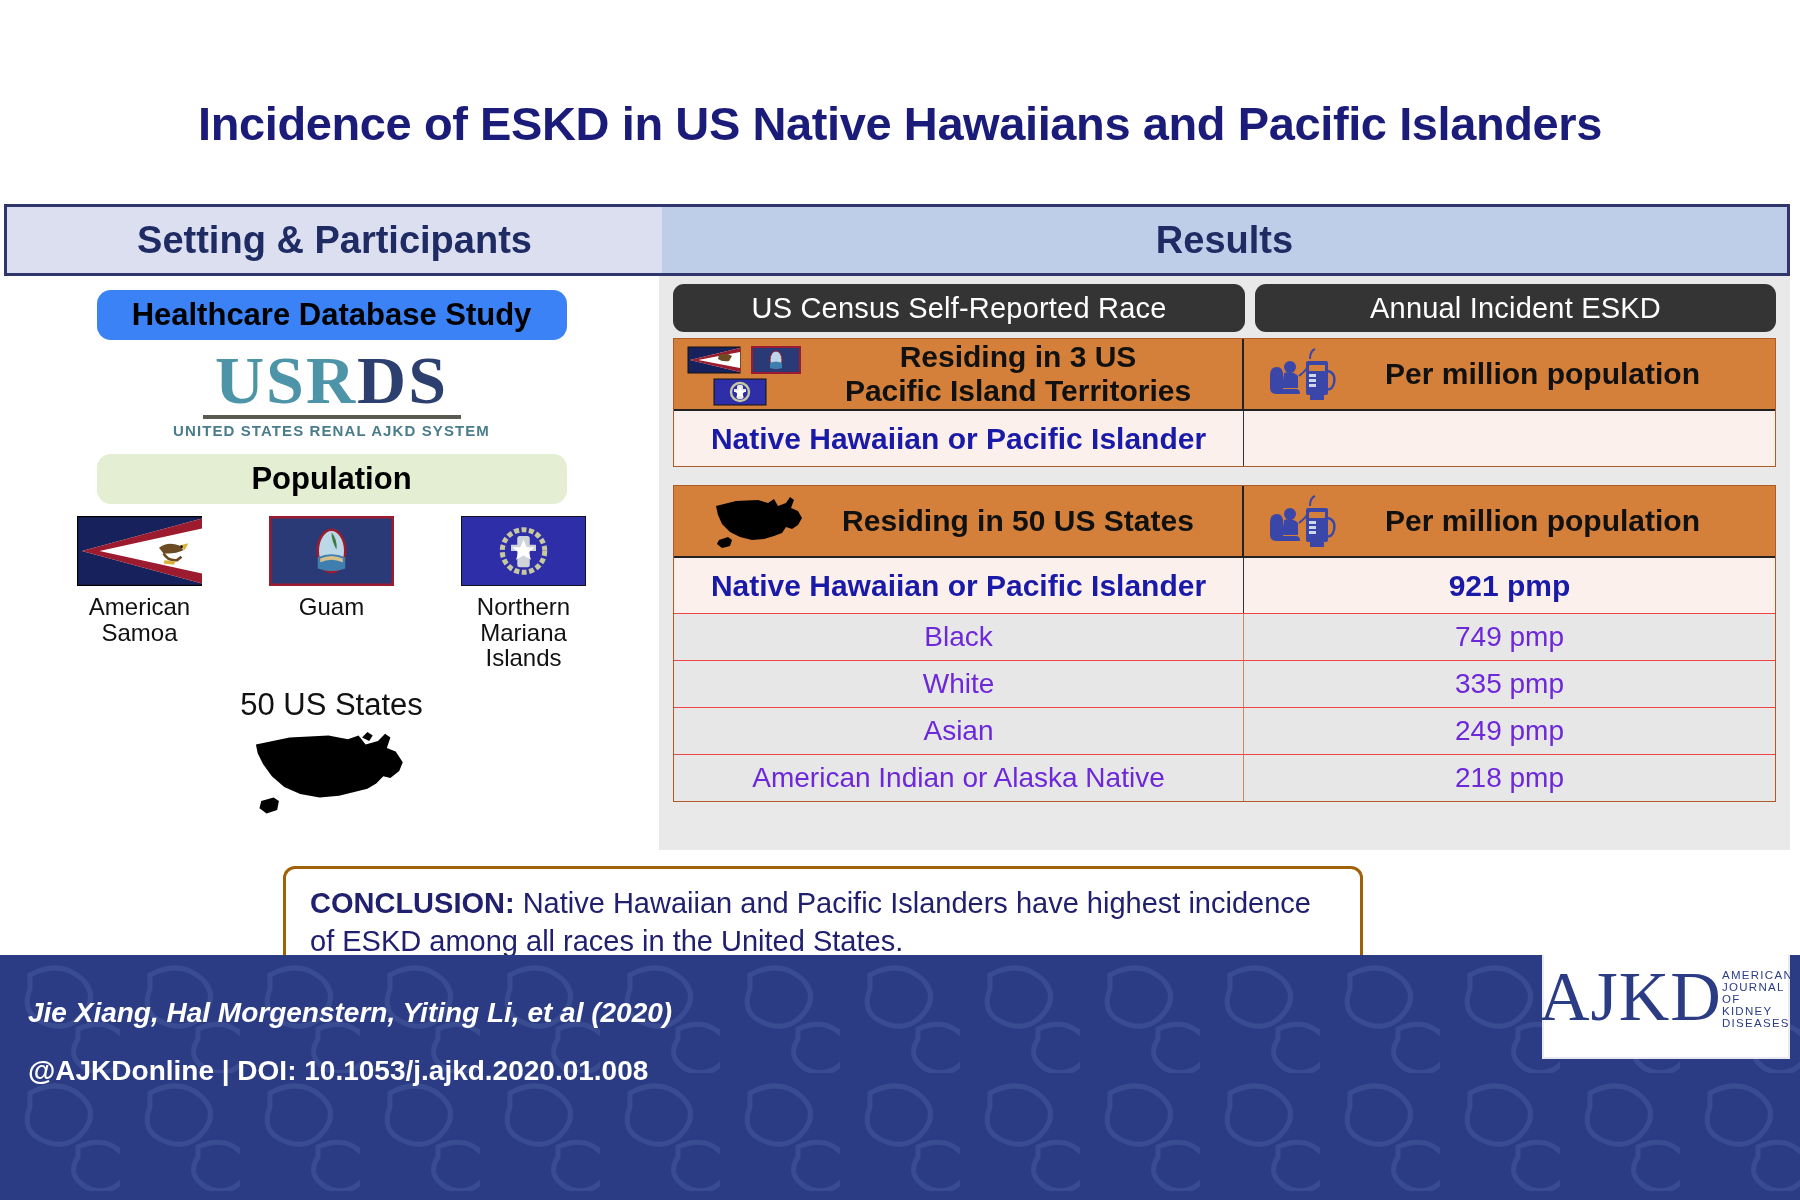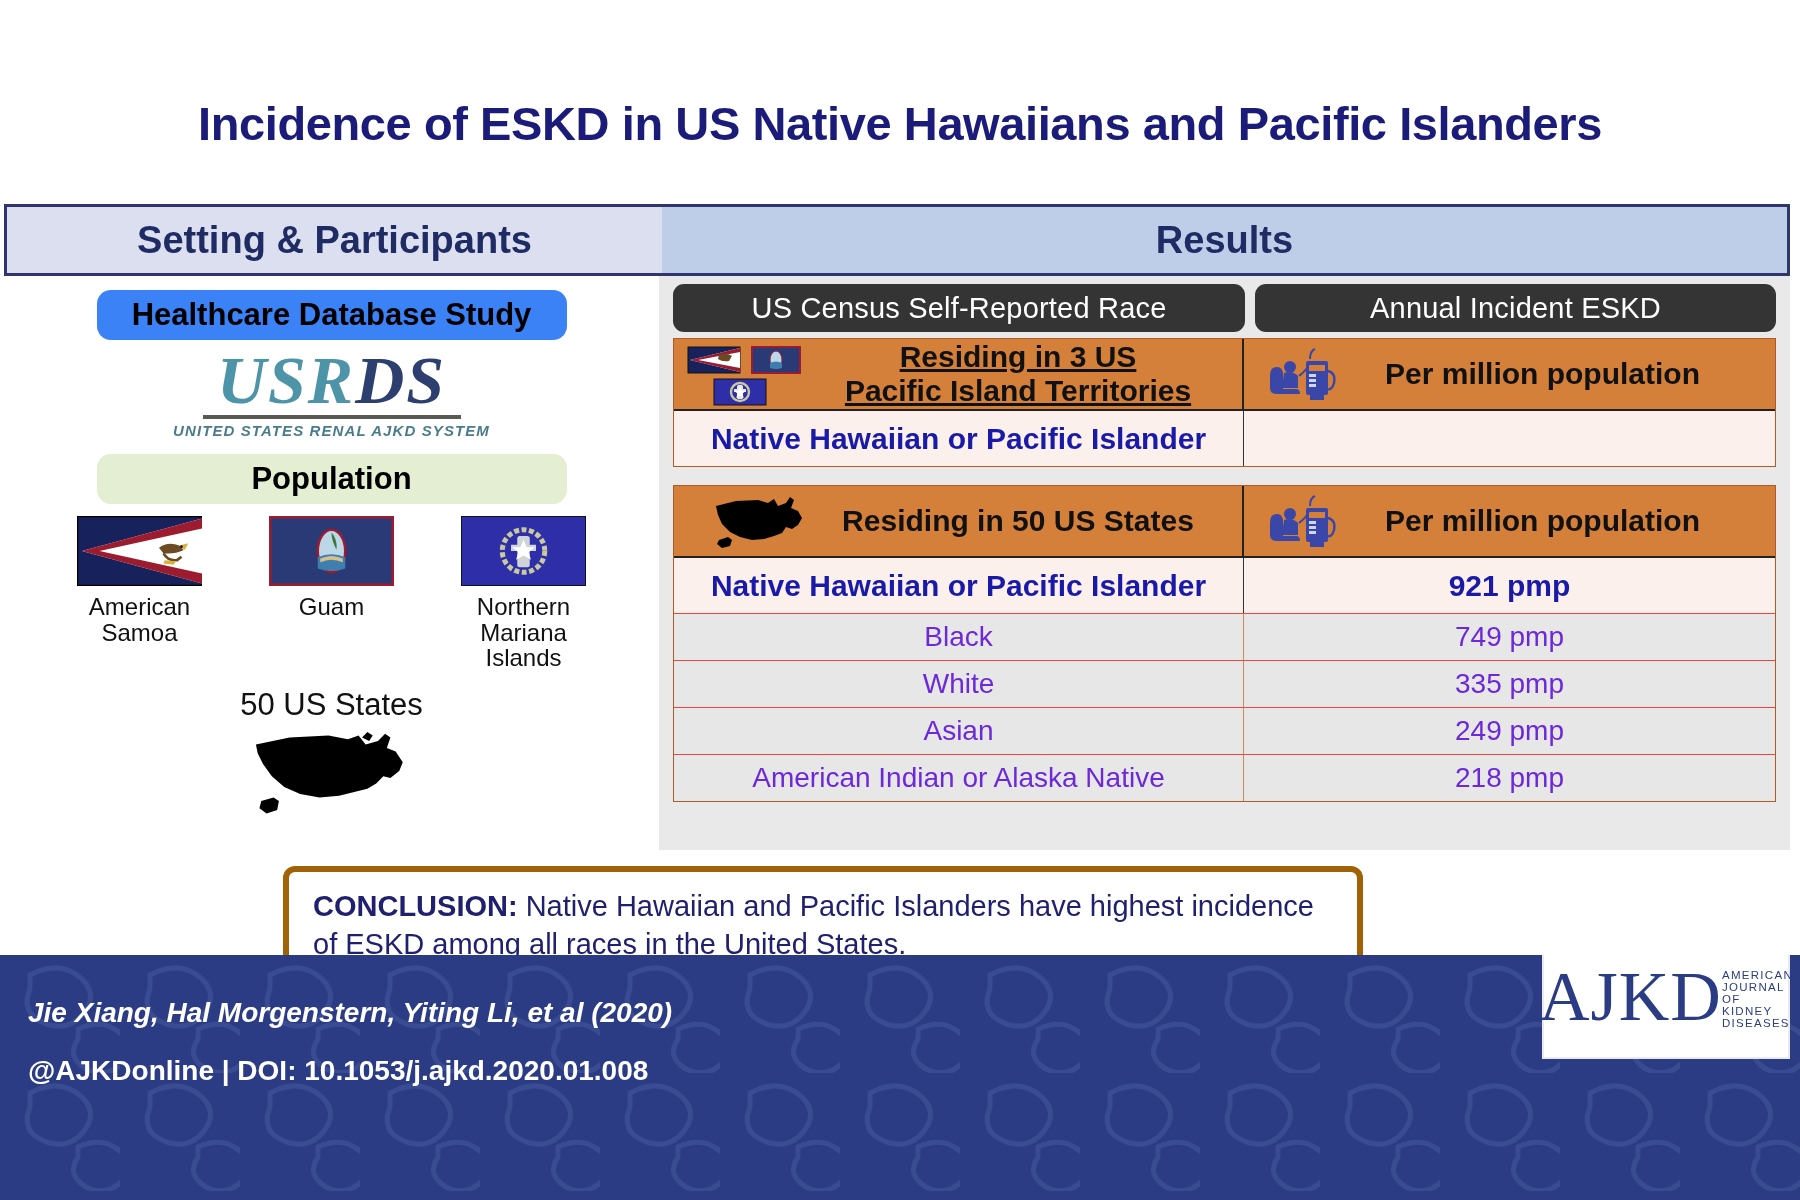--- a/index.html
+++ b/index.html
@@ -32,21 +32,21 @@
   .pill{
     margin:0 auto;border-radius:14px;text-align:center;
     font-weight:bold;color:#000;
   }
   #pill-db{width:470px;height:50px;line-height:50px;background:#3b82f6;
            font-size:31px;margin-top:14px;}
   #pill-pop{width:470px;height:50px;line-height:50px;background:#e3eed2;
            font-size:31px;margin-top:15px;}
 
   
-  #usrds{width:470px;margin:8px auto 0;text-align:center;font-style:italic;}
+  #usrds{width:470px;margin:8px auto 0;text-align:center;}
   #usrds .word{font-family:"Liberation Serif","DejaVu Serif",serif;
     font-size:68px;font-weight:bold;letter-spacing:2px;line-height:0.95;
     color:#4e94a8;}
   #usrds .word .dk{color:#2d3f6e;}
   #usrds .rule{width:258px;height:4px;background:#5a5a52;margin:2px auto 3px;}
   #usrds .sub{font-size:15px;font-weight:bold;letter-spacing:1.1px;color:#4a7c8c;}
 
   #terr-title{text-align:center;font-size:31px;color:#111;margin-top:16px;}
 
   #flags{display:flex;justify-content:center;gap:52px;margin-top:12px;}
@@ -95,21 +95,21 @@
   .spacer{height:12px;background:#e9e9e9;}
 
   
   .icon-flags{position:absolute;left:12px;top:6px;width:130px;height:62px;}
   .icon-map{position:absolute;left:36px;top:8px;width:94px;height:54px;}
   .icon-dial{position:absolute;left:22px;top:6px;width:74px;height:60px;}
 
   
   #concl{
     position:absolute;left:283px;top:866px;width:1080px;height:114px;
-    background:#fff;border:6px solid #a16207;border-radius:12px;
+    background:#fff;border:3px solid #a16207;border-radius:12px;
     box-sizing:border-box;padding:16px 20px 0 24px;
   }
   #concl p{margin:0;font-size:29px;color:#20206e;line-height:1.3;}
   #concl b{font-weight:bold;}
 
   
   #footer{
     position:absolute;left:0;top:955px;width:1800px;height:245px;
     background:#2b3c85;overflow:hidden;
   }
@@ -235,21 +235,21 @@
             <path d="M84,18 q6,-3 12,0 l0,5 q-6,2 -12,0z" fill="#3f7fb0"></path>
           </g>
           <g>
             <rect x="28" y="34" width="52" height="26" fill="#2e2ea8" stroke="#111" stroke-width="1"></rect>
             <circle cx="54" cy="47" r="9" fill="none" stroke="#c9c9a0" stroke-width="2.4"></circle>
             <rect x="51" y="40" width="6" height="14" rx="1.5" fill="#e8e8e8"></rect>
             <rect x="48" y="44" width="12" height="3" fill="#e8e8e8"></rect>
             <polygon points="54,42 55.6,46 60,46 56.4,48.6 57.8,53 54,50.3 50.2,53 51.6,48.6 48,46 52.4,46" fill="#fff"></polygon>
           </g>
         </svg>
-        <div style="margin-left:120px;text-align:center;line-height:1.12;text-decoration:underline;">
+        <div style="margin-left:120px;text-align:center;line-height:1.12;">
           <span>Residing in 3 US</span><br>
           <span>Pacific Island Territories</span>
         </div>
       </div>
       <div class="c2">
         <svg class="icon-dial" viewBox="0 0 74 60">
           <g fill="#3a47a8">
             <path d="M4,30 q0,-8 7,-8 q6,0 6,8 l0,14 q0,5 -6,5 q-7,0 -7,-6 z"></path>
             <path d="M12,44 l18,0 q4,0 4,5 l-22,0 z"></path>
             <circle cx="24" cy="22" r="6"></circle>

